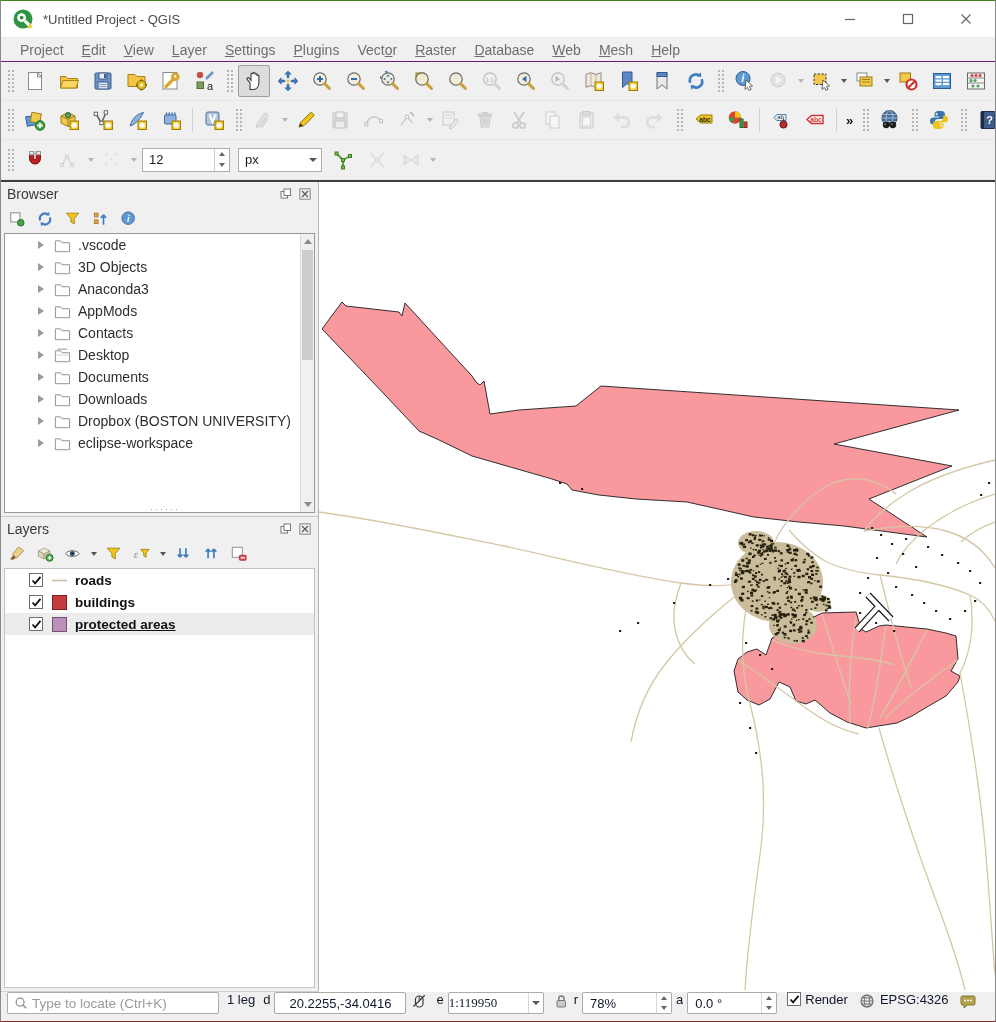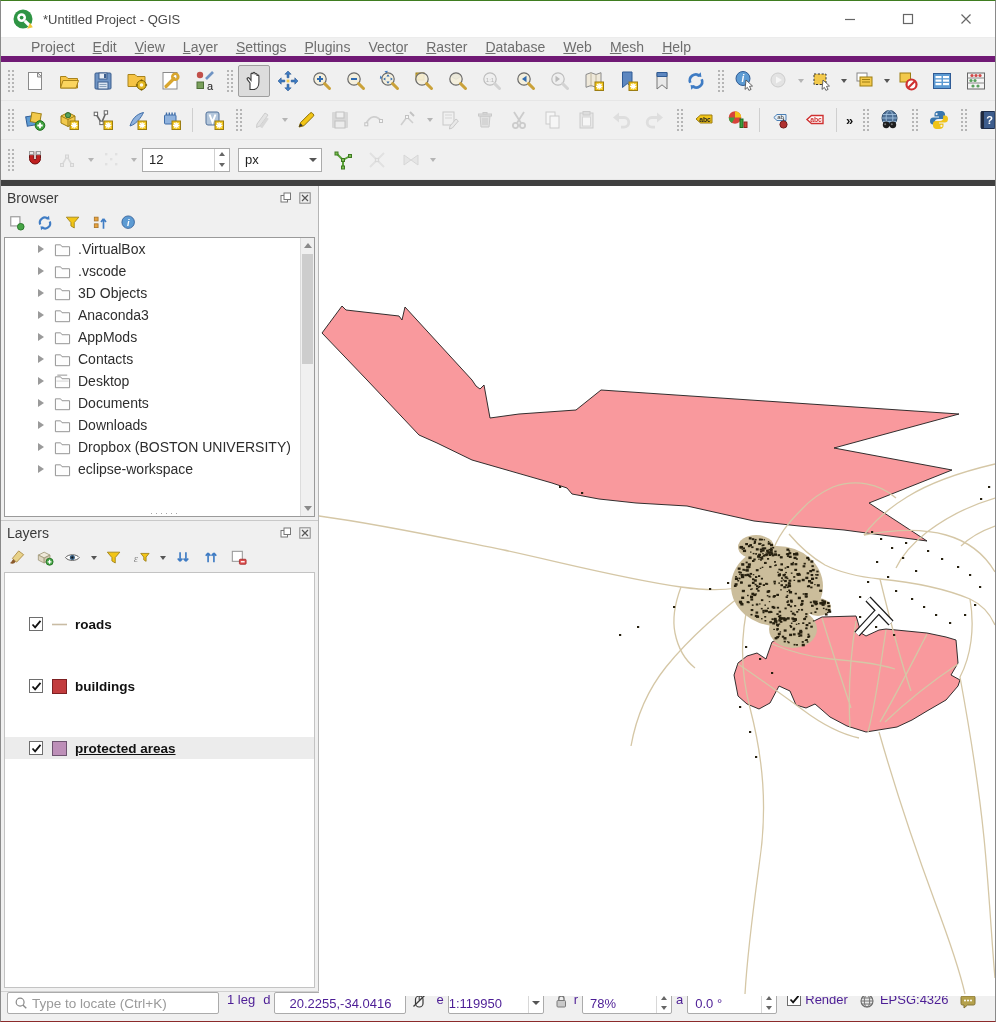--- a/index.html
+++ b/index.html
@@ -13,21 +13,21 @@
     border-right:1px solid #8a8a8a;border-bottom:1px solid #8b2a2a;
   }
   
   .titlebar{height:37px;background:#fff;display:flex;align-items:center;border-bottom:1px solid #ececec;}
   .titlebar .logo{width:22px;height:22px;margin-left:11px;flex:0 0 auto;}
   .titlebar .title{margin-left:9px;color:#4a4a4a;font-size:13px;}
   .wctrls{margin-left:auto;display:flex;height:100%;}
   .wctrl{width:58px;height:100%;display:flex;align-items:center;justify-content:center;}
   .wctrl svg{width:12px;height:12px;}
   
-  .menubar{height:24px;background:#f0f0f0;display:flex;align-items:center;padding-left:21px;border-bottom:6px solid #701a75;}
+  .menubar{height:24px;background:#f0f0f0;display:flex;align-items:center;padding-left:10px;border-bottom:1px solid #701a75;}
   .menu-item{padding:2px 9px;color:#6e6e6e;font-size:14px;white-space:nowrap;}
   .menu-item u{text-decoration:underline;}
   
   .tbrow{display:flex;align-items:center;background:#f0f0f0;border-bottom:1px solid #e6e6e6;padding-left:2px;}
   #tb1{height:39px;} #tb2{height:39px;} #tb3{height:40px;}
   .tbtn{width:32px;height:32px;flex:0 0 auto;display:flex;align-items:center;justify-content:center;background:transparent;border:1px solid transparent;padding:0;margin:0 1px;position:relative;}
   .tbtn svg{width:24px;height:24px;}
   .tbtn.disabled svg{filter:grayscale(1) opacity(.38);}
   .tbtn.active{background:#dcdcdc;border:1px solid #9e9e9e;border-radius:2px;}
   .ddcaret{width:9px;height:30px;display:flex;align-items:center;justify-content:center;flex:0 0 auto;}
@@ -42,21 +42,21 @@
   .spinbox .val{flex:1;padding:3px 6px;font-size:13px;color:#222;}
   .spinarrows{width:15px;border-left:1px solid #d0d0d0;display:flex;flex-direction:column;}
   .spinarrows span{flex:1;display:flex;align-items:center;justify-content:center;}
   .spinarrows i.up{width:0;height:0;border-left:3.5px solid transparent;border-right:3.5px solid transparent;border-bottom:4px solid #666;}
   .spinarrows i.dn{width:0;height:0;border-left:3.5px solid transparent;border-right:3.5px solid transparent;border-top:4px solid #666;}
   .selectbox{display:flex;width:84px;height:24px;background:#fff;border:1px solid #ababab;margin:0 4px;flex:0 0 auto;align-items:center;}
   .selectbox .val{flex:1;padding:0 6px;font-size:13px;color:#222;}
   .selectbox .arrow{width:16px;display:flex;align-items:center;justify-content:center;}
   .selectbox .arrow i{width:0;height:0;border-left:4px solid transparent;border-right:4px solid transparent;border-top:4.5px solid #555;}
   
-  #main{display:flex;height:811px;border-top:6px solid #404040;}
+  #main{display:flex;height:811px;border-top:2px solid #404040;}
   #leftcol{width:318px;flex:0 0 auto;display:flex;flex-direction:column;background:#f0f0f0;border-right:1px solid #b5b5b5;}
   .panel{display:flex;flex-direction:column;}
   #browser-panel{height:335px;border-bottom:1px solid #c9c9c9;}
   #layers-panel{flex:1;}
   .phead{height:23px;display:flex;align-items:center;padding:0 6px;}
   .phead .ptitle{font-size:14px;color:#3a3a3a;}
   .pbtns{margin-left:auto;display:flex;gap:4px;}
   .pbtn{width:15px;height:15px;display:flex;align-items:center;justify-content:center;}
   .pbtn svg{width:12px;height:12px;}
   .ptools{height:27px;display:flex;align-items:center;padding-left:4px;gap:4px;}
@@ -72,40 +72,40 @@
   .vscroll{position:absolute;right:0;top:0;bottom:0;width:14px;background:#f0f0f0;border-left:1px solid #dcdcdc;}
   .vscroll .sbtn{position:absolute;left:0;right:0;height:15px;display:flex;align-items:center;justify-content:center;}
   .vscroll .sbtn.up{top:0;} .vscroll .sbtn.down{bottom:0;}
   .vscroll .sbtn i{width:0;height:0;border-left:4px solid transparent;border-right:4px solid transparent;}
   .vscroll .sbtn.up i{border-bottom:5px solid #8a8a8a;}
   .vscroll .sbtn.down i{border-top:5px solid #8a8a8a;}
   .vscroll .thumb{position:absolute;left:1px;right:1px;top:16px;height:110px;background:#cdcdcd;}
   .splitdots{position:absolute;left:145px;bottom:-2px;color:#9a9a9a;font-size:9px;letter-spacing:2px;}
   
   .layerlist{flex:1;margin:1px 3px 3px 3px;background:#fff;border:1px solid #c3c3c3;overflow:hidden;}
-  .lrow{height:22px;display:flex;align-items:center;margin-top:40px;}
+  .lrow{height:22px;display:flex;align-items:center;}
   .lrow.selected{background:#ececec;align-items:center;}
   .lrow .chk{width:14px;height:14px;background:#fff;border:1px solid #6e6e6e;margin-left:24px;flex:0 0 auto;display:flex;align-items:center;justify-content:center;}
   .lrow .chk svg{width:11px;height:11px;}
   .lrow .sym{width:15px;height:15px;margin-left:9px;flex:0 0 auto;}
   .lrow .llabel{margin-left:8px;font-size:13.5px;font-weight:bold;color:#111;white-space:nowrap;}
   .lrow .llabel.underline{text-decoration:underline;}
   
   #mapwrap{flex:1;background:#fff;position:relative;}
   #mapsvg{display:block;}
   
   #statusbar{height:41px;background:#f0f0f0;border-top:1px solid #d0d0d0;display:flex;align-items:flex-start;padding:0 6px;overflow:hidden;}
-  .sb-text{font-size:13px;color:#4c1d95;white-space:nowrap;overflow:hidden;}
+  .sb-text{font-size:13px;color:#0f172a;white-space:nowrap;overflow:hidden;}
   .sb-box{height:22px;background:#fff;border:1px solid #ababab;border-radius:2px;display:flex;align-items:center;}
   #locatebox{width:212px;flex:0 0 auto;}
   #locatebox svg{width:14px;height:14px;margin:0 4px 0 6px;flex:0 0 auto;}
   #locatebox .ph{color:#9a9a9a;font-size:13.5px;white-space:nowrap;}
   #coordbox{width:132px;justify-content:center;flex:0 0 auto;}
   #scalebox{width:96px;flex:0 0 auto;}
-  #scalebox .val{flex:1;}
+  #scalebox .val{flex:1;font-family:Liberation Serif, serif;}
   #magbox,#rotbox{width:90px;flex:0 0 auto;}
   #magbox .val,#rotbox .val{flex:1;padding-left:7px;}
   .sbspin{width:15px;height:100%;border-left:1px solid #d8d8d8;display:flex;flex-direction:column;}
   .sbspin span{flex:1;display:flex;align-items:center;justify-content:center;}
   .sbspin i.up{width:0;height:0;border-left:3.5px solid transparent;border-right:3.5px solid transparent;border-bottom:4px solid #666;}
   .sbspin i.dn{width:0;height:0;border-left:3.5px solid transparent;border-right:3.5px solid transparent;border-top:4px solid #666;}
   .sb-icon{width:18px;height:18px;flex:0 0 auto;display:flex;align-items:center;justify-content:center;}
   .sb-icon svg{width:16px;height:16px;}
   .sb-chk{width:14px;height:14px;background:#fff;border:1px solid #6e6e6e;display:flex;align-items:center;justify-content:center;flex:0 0 auto;}
   .sb-chk svg{width:11px;height:11px;}
@@ -745,27 +745,20 @@
             </span>
             <span class="ptool">
               <svg viewBox="0 0 24 24">
                 <circle cx="11" cy="11" r="7.5" fill="#5d9bd3" stroke="#2f5b95"></circle>
                 <text x="11" y="15.2" text-anchor="middle" font-size="11" font-style="italic" font-weight="bold" fill="#fff">i</text>
               </svg>
             </span>
           </div>
         <div class="treewrap">
           <div class="tree" id="browser-tree">
-              <div class="trow">
-                <span class="arr"></span>
-                <span class="ficon"><svg viewBox="0 0 18 16">
-                    <path d="M1.5,3 h5.5 l1.5,2 h8 v9.5 h-15 z" fill="#fdfdfd" stroke="#8f8f8f"></path>
-                  </svg></span>
-                <span class="tlabel">.VirtualBox</span>
-              </div>
               <div class="trow">
                 <span class="arr"></span>
                 <span class="ficon"><svg viewBox="0 0 18 16">
                     <path d="M1.5,3 h5.5 l1.5,2 h8 v9.5 h-15 z" fill="#fdfdfd" stroke="#8f8f8f"></path>
                   </svg></span>
                 <span class="tlabel">.vscode</span>
               </div>
               <div class="trow">
                 <span class="arr"></span>
                 <span class="ficon"><svg viewBox="0 0 18 16">

